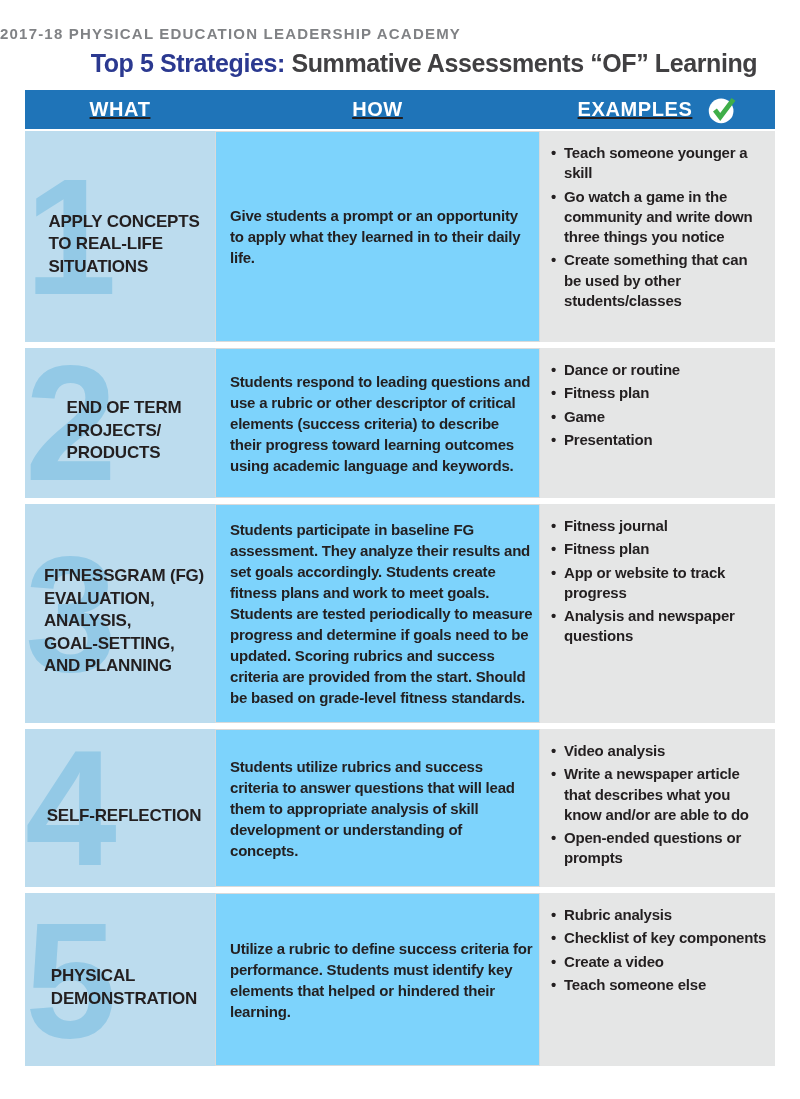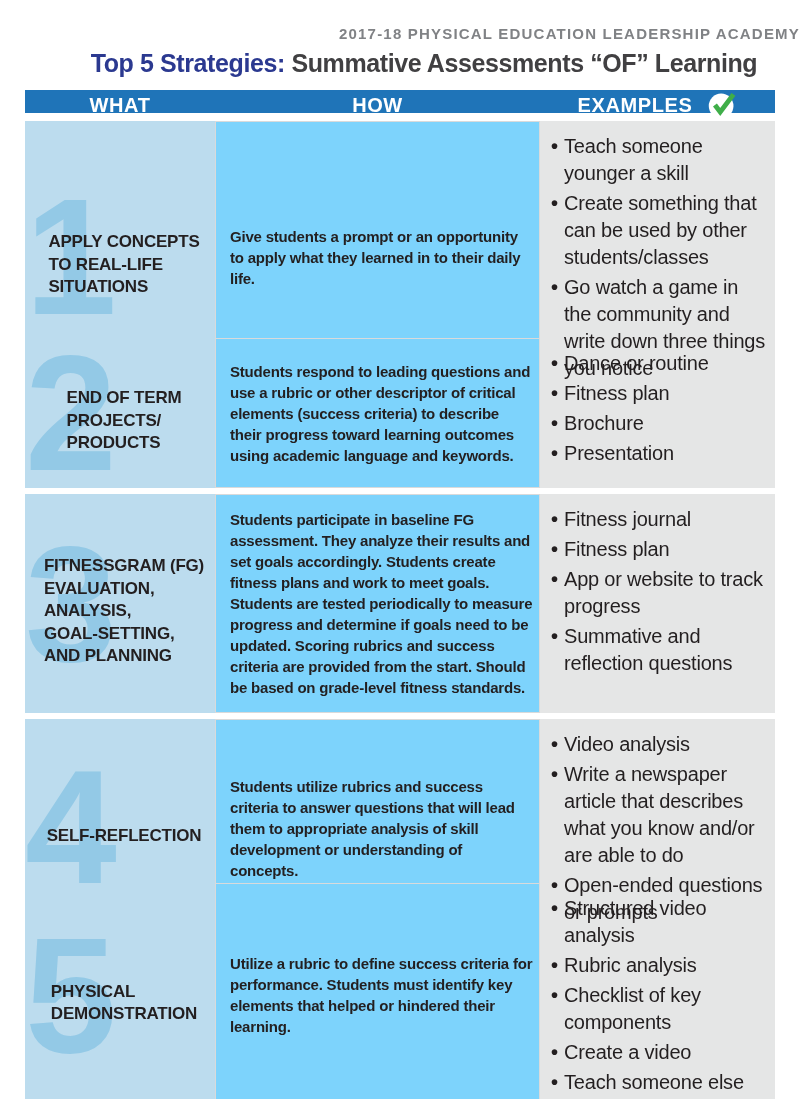--- a/index.html
+++ b/index.html
@@ -18,43 +18,44 @@
   html,body{background:#ffffff;}
   body{
     width:800px;height:1099px;
     font-family:"Liberation Sans","DejaVu Sans",sans-serif;
     color:var(--text);
     overflow:hidden;
   }
   .page{width:800px;height:1099px;position:relative;}
   .kicker{
     margin-top:25px;
-    text-align:right;
+    text-align:left;
     font-size:15px;font-weight:bold;
     letter-spacing:1.2px;
     color:var(--kicker-gray);
   }
   .title{
     margin-top:7px;
     text-align:center;
     font-size:25px;font-weight:800;
     letter-spacing:-0.4px;
     color:var(--title-dark);
     white-space:nowrap;
     padding-left:48px;
   }
   .title .hl{color:var(--title-blue);}
   .table{width:750px;margin:12px auto 0 auto;}
   .thead{
-    height:23px;
+    height:39px;
     background:var(--header-bar);
     display:grid;
     grid-template-columns:190px 325px 235px;
     align-items:center;
-    margin-bottom:8px;
+    margin-bottom:2px;
+    text-decoration:underline;
   }
   .th{
     color:#ffffff;font-size:20px;font-weight:bold;
     letter-spacing:0.6px;text-align:center;
   }
   .th-ex{display:flex;align-items:center;justify-content:center;gap:15px;}
   .check{width:30px;height:30px;flex:0 0 auto;}
   .row{
     display:grid;
     grid-template-columns:190px 325px 235px;
@@ -102,21 +103,21 @@
     letter-spacing:-0.2px;
   }
   .cell-ex{
     background:var(--examples-bg);
     padding:12px 8px 8px 10px;
   }
   .ex-list{list-style:none;}
   .ex-list li{
     position:relative;
     padding-left:14px;
-    font-size:20px;font-weight:normal;
+    font-size:15px;font-weight:bold;
     line-height:1.35;
     letter-spacing:-0.2px;
     margin-bottom:3px;
   }
   .ex-list li::before{
     content:"\2022";
     position:absolute;left:1px;top:0;
     font-weight:bold;
   }
 </style>
@@ -150,41 +151,41 @@
       <span class="what-label">APPLY CONCEPTS
 TO REAL-LIFE
 SITUATIONS</span>
     </div>
     <div class="cell-how">
       <div class="how-text">Give students a prompt or an opportunity to apply what they learned in to their daily life.</div>
     </div>
     <div class="cell-ex">
       <ul class="ex-list">
               <li>Teach someone younger a skill</li>
+              <li>Go watch a game in the community and write down three things you notice</li>
               <li>Create something that can be used by other students/classes</li>
-              <li>Go watch a game in the community and write down three things you notice</li>
             </ul>
     </div>
   </div>
 
   <div class="row">
     <div class="cell-what">
       <span class="big-num">2</span>
       <span class="what-label">END OF TERM
 PROJECTS/
 PRODUCTS</span>
     </div>
     <div class="cell-how">
       <div class="how-text">Students respond to leading questions and use a rubric or other descriptor of critical elements (success criteria) to describe their progress toward learning outcomes using academic language and keywords.</div>
     </div>
     <div class="cell-ex">
       <ul class="ex-list">
               <li>Dance or routine</li>
               <li>Fitness plan</li>
-              <li>Brochure</li>
+              <li>Game</li>
               <li>Presentation</li>
             </ul>
     </div>
   </div>
 
   <div class="row">
     <div class="cell-what">
       <span class="big-num">3</span>
       <span class="what-label">FITNESSGRAM (FG)
 EVALUATION,
@@ -193,21 +194,21 @@
 AND PLANNING</span>
     </div>
     <div class="cell-how">
       <div class="how-text">Students participate in baseline FG assessment. They analyze their results and set goals accordingly. Students create fitness plans and work to meet goals. Students are tested periodically to measure progress and determine if goals need to be updated. Scoring rubrics and success criteria are provided from the start. Should be based on grade-level fitness standards.</div>
     </div>
     <div class="cell-ex">
       <ul class="ex-list">
               <li>Fitness journal</li>
               <li>Fitness plan</li>
               <li>App or website to track progress</li>
-              <li>Summative and reflection questions</li>
+              <li>Analysis and newspaper questions</li>
             </ul>
     </div>
   </div>
 
   <div class="row">
     <div class="cell-what">
       <span class="big-num">4</span>
       <span class="what-label">SELF-REFLECTION</span>
     </div>
     <div class="cell-how">
@@ -226,21 +227,20 @@
     <div class="cell-what">
       <span class="big-num">5</span>
       <span class="what-label">PHYSICAL
 DEMONSTRATION</span>
     </div>
     <div class="cell-how">
       <div class="how-text">Utilize a rubric to define success criteria for performance. Students must identify key elements that helped or hindered their learning.</div>
     </div>
     <div class="cell-ex">
       <ul class="ex-list">
-              <li>Structured video analysis</li>
               <li>Rubric analysis</li>
               <li>Checklist of key components</li>
               <li>Create a video</li>
               <li>Teach someone else</li>
             </ul>
     </div>
   </div>
 </div>
 
   </div>

